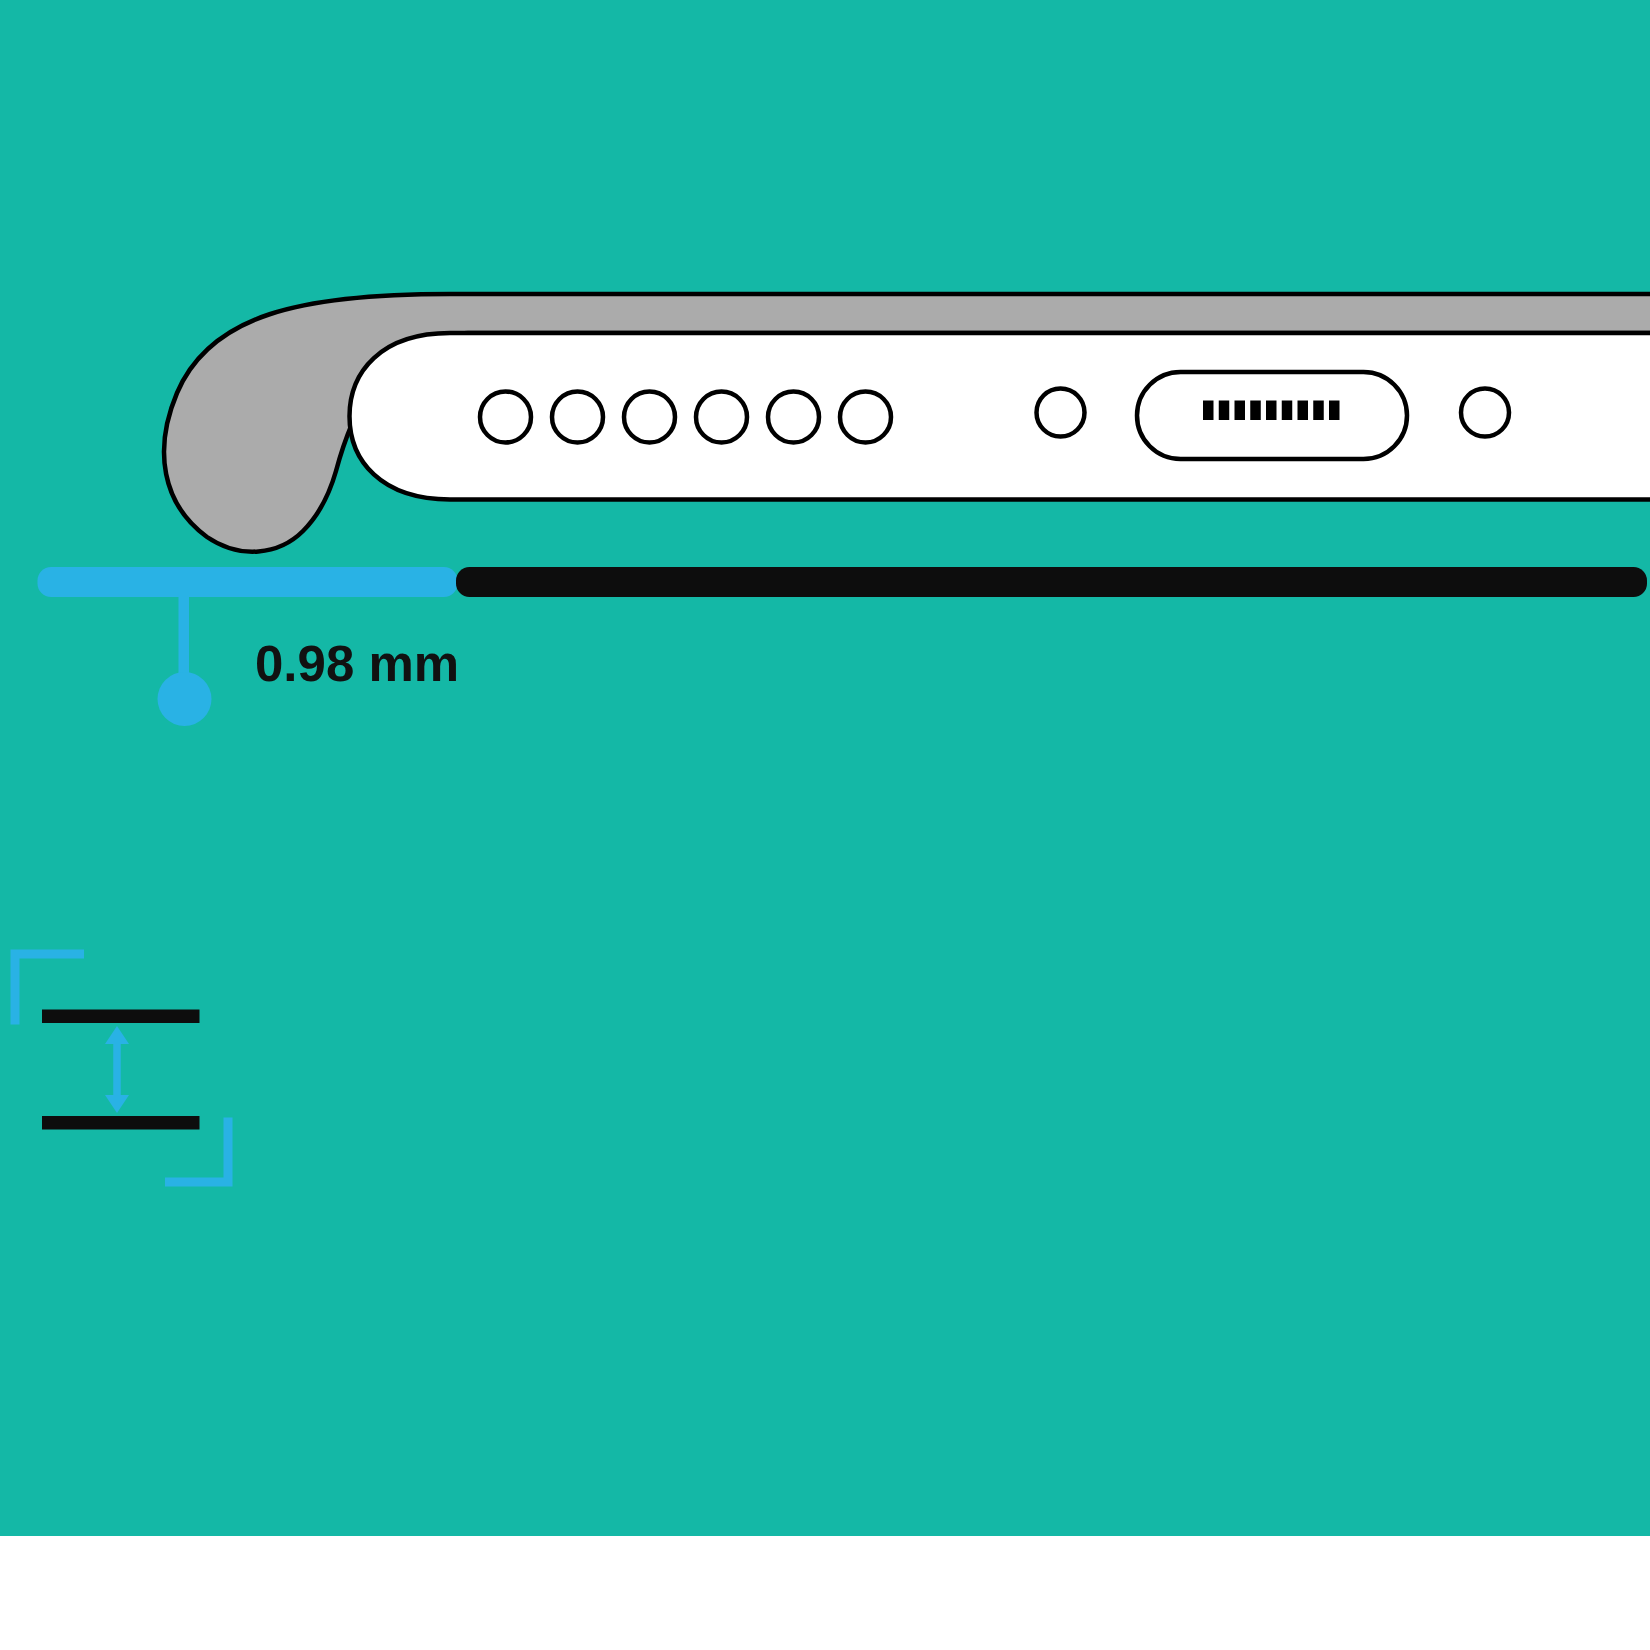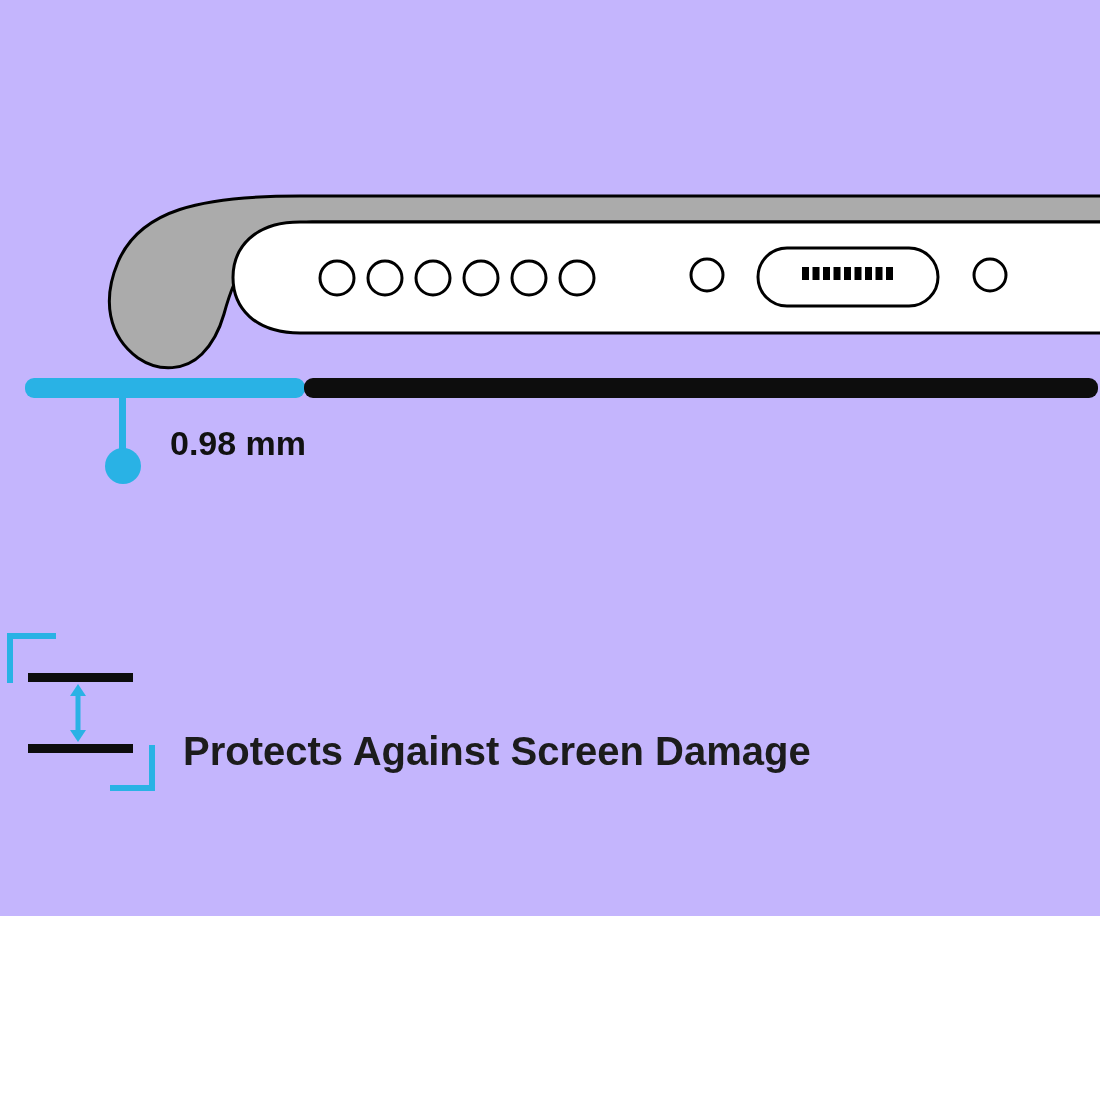--- a/index.html
+++ b/index.html
@@ -7,21 +7,21 @@
     --ink:#111111;
     --case_gray:#ababab;
   }
   *{margin:0;padding:0;box-sizing:border-box;}
   html,body{background:#ffffff;}
   body{
     font-family:"Liberation Sans", sans-serif;
     width:1100px;height:1100px;overflow:hidden;
   }
   .canvas{
-    position:relative;width:1100px;height:916px;background:#c4b5fd;
+    position:relative;width:1100px;height:1024px;background:#14b8a6;
   }
   .illustration-svg{
     position:absolute;left:0;top:0;width:1100px;height:500px;display:block;
   }
   .icon-svg{
     position:absolute;left:0;top:626px;width:172px;height:172px;display:block;
   }
   .measure-label{
     position:absolute;left:170px;top:424px;
     font-size:34px;font-weight:bold;color:var(--ink);
@@ -105,15 +105,14 @@
     <rect x="28" y="47" width="105" height="9" fill="#0d0d0d"></rect>
     <g class="accent-fill">
       <rect x="75.5" y="66" width="5" height="42"></rect>
       <polygon points="78,58 70,70 86,70"></polygon>
       <polygon points="78,116 70,104 86,104"></polygon>
     </g>
     <rect x="28" y="118" width="105" height="9" fill="#0d0d0d"></rect>
     <path class="accent-stroke" d="M 110,162 L 152,162 L 152,119" fill="none" stroke-width="6"></path>
   </svg>
 
-  <div class="feature-subtitle">Protects Against Screen Damage</div>
 
 </div>
 
 </body></html>

